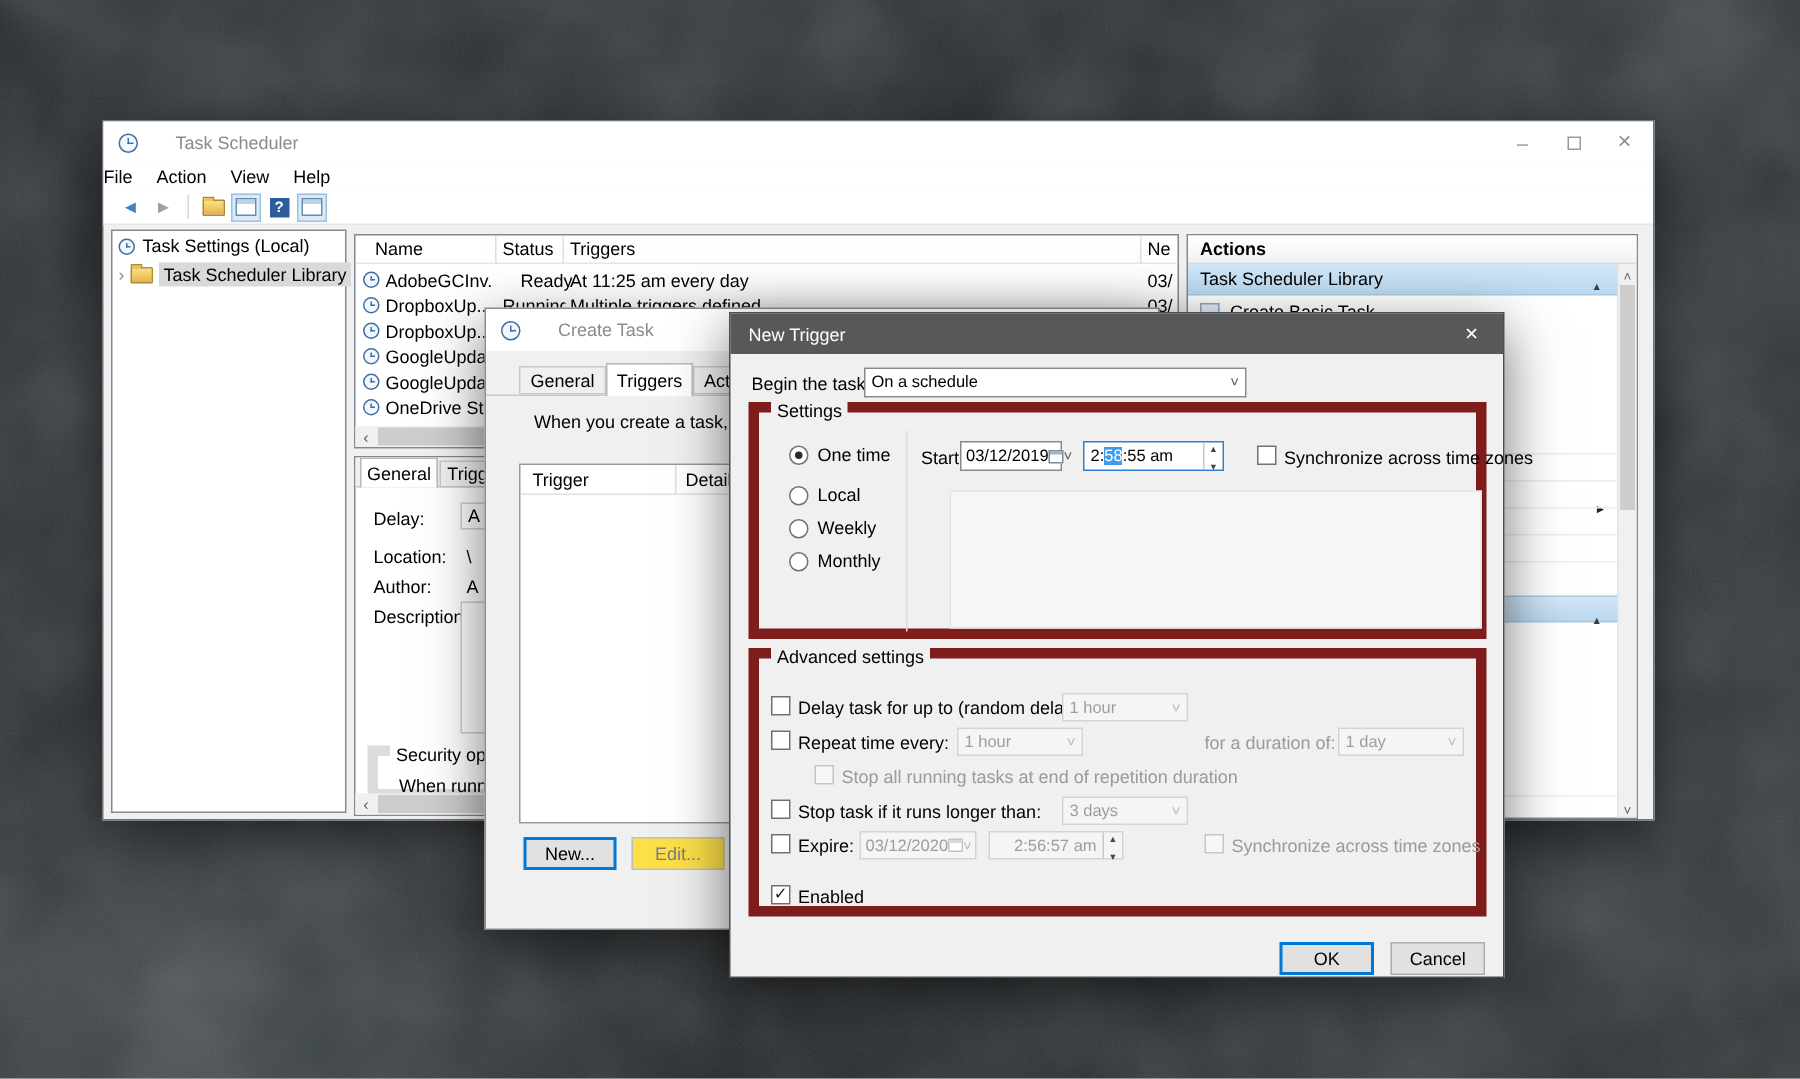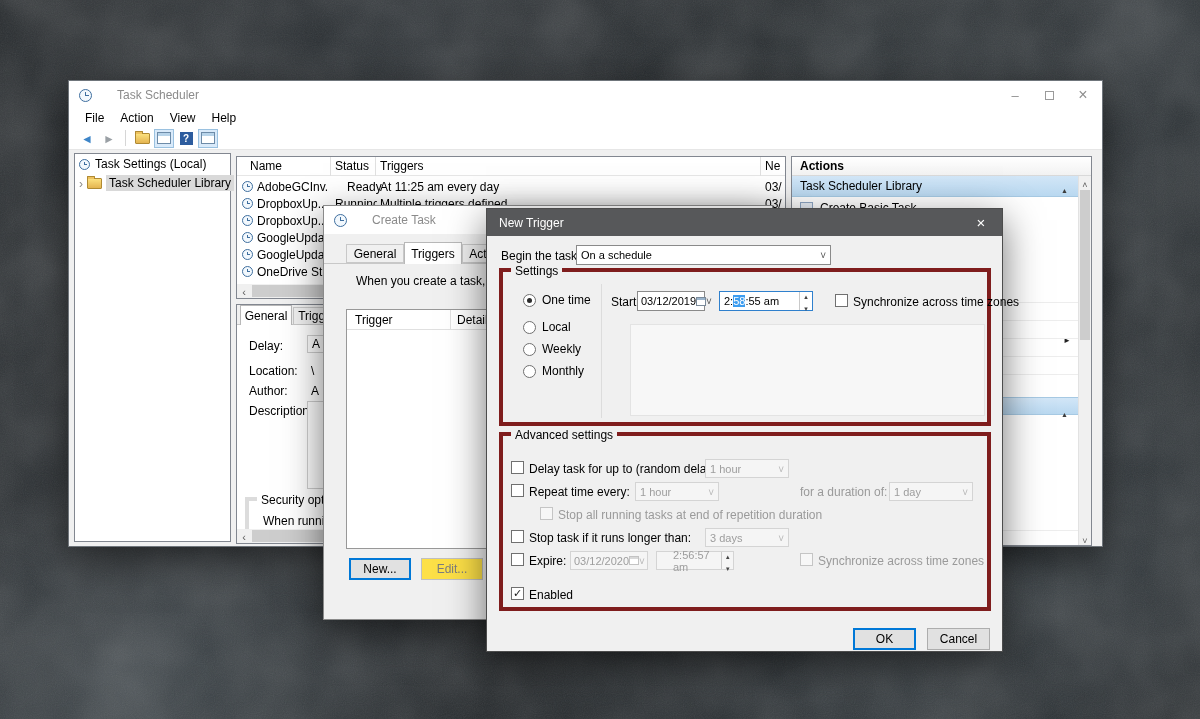--- a/index.html
+++ b/index.html
@@ -76,21 +76,21 @@
   .cb.dis { border-color:#c5c5c5; background:#f7f7f7; }
   .cb.checked::before { content:"✓"; font-size:11px; color:#1a1a1a; line-height:11px; }
   .rb { width:13px; height:13px; border-radius:50%; background:#fff; border:1px solid #707070; position:relative; flex:none; }
   .rb.sel::after { content:""; position:absolute; left:3px; top:3px; width:5px; height:5px; border-radius:50%; background:#2b2b2b; }
   .combo { display:flex; align-items:center; background:#fff; border:1px solid #8a8a8a;
            font-size:11px; color:#000; padding:0 4px; }
   .combo .fill { flex:1; }
   .combo.dis { background:#f5f5f5; border-color:#d4d4d4; color:#9d9d9d; }
   .spin { display:flex; flex-direction:column; align-items:center; justify-content:center;
           width:13px; border-left:1px solid #c9c9c9; align-self:stretch; }
-  .groupbox { position:absolute; border:4px solid #7f1d1d; }
+  .groupbox { position:absolute; border:7px solid #7f1d1d; }
   .groupbox > .glabel { position:absolute; top:-8px; left:8px; background:#f0f0f0; padding:0 4px; font-size:12px; color:#000; }
   .btn { position:absolute; height:22px; background:#e1e1e1; border:1px solid #adadad;
          font-size:12px; color:#000; display:flex; align-items:center; justify-content:center; }
   .btn.focus { border:2px solid #0078d7; }
   .btn.dis { background:#fde047; border-color:#c0c0c0; color:#7d7d7d; }
 
   
   .panel { position:absolute; background:#fff; border:1px solid #828790; }
   .colhead { position:absolute; font-size:12px; color:#000; white-space:nowrap; }
   .colsep { position:absolute; top:0; width:1px; height:19px; background:#e0e0e0; }
@@ -143,21 +143,21 @@
           <span class="g-min"></span>
         </span>
       <span class="cap">
           <span class="maxbox"></span>
         </span>
       <span class="cap">
           <span class="g-close"></span>
         </span>
     </div>
   </div>
-  <div class="abs" style="left:0;top:28px;right:0;height:18px;background:#fff;display:flex;align-items:center;padding-left:16px;gap:16px;font-size:12px;">
+  <div class="abs" style="left:0;top:28px;right:0;height:18px;background:#fff;display:flex;align-items:center;padding-left:0;gap:16px;font-size:12px;">
     <span>File</span>
     <span>Action</span>
     <span>View</span>
     <span>Help</span>
   </div>
   <div class="abs" style="left:0;top:46px;right:0;height:23px;background:#fff;border-bottom:1px solid #e6e6e6;display:flex;align-items:center;padding-left:8px;gap:2px;">
     <span class="toolbtn">
         <span class="g-back"></span>
       </span>
     <span class="toolbtn">
@@ -408,21 +408,21 @@
     </div>
 
     <span class="cb abs" style="left:8px;top:117px;"></span>
     <span class="lbl abs" style="left:26px;top:118px;">Expire:</span>
     <div class="combo dis abs" style="left:67px;top:115px;width:78px;height:19px;padding:0 3px;">
       <span>03/12/2020</span>
       <span class="fill"></span>
         <span class="cal dis"></span>
         <span class="g-chev dis"></span>
     </div>
-    <div class="timefield dis" style="left:153px;top:115px;width:78px;height:19px;padding-left:16px;">
+    <div class="timefield dis" style="left:153px;top:115px;width:90px;height:19px;padding-left:16px;">
       <span>2:56:57 am</span>
       <span class="fill" style="flex:1;"></span>
       <span class="spin">
           <span class="g-spin-up"></span>
           <span class="g-spin-down"></span>
         </span>
     </div>
     <span class="cb dis abs" style="left:297px;top:117px;"></span>
     <span class="lbl dis abs" style="left:315px;top:118px;">Synchronize across time zones</span>
 

